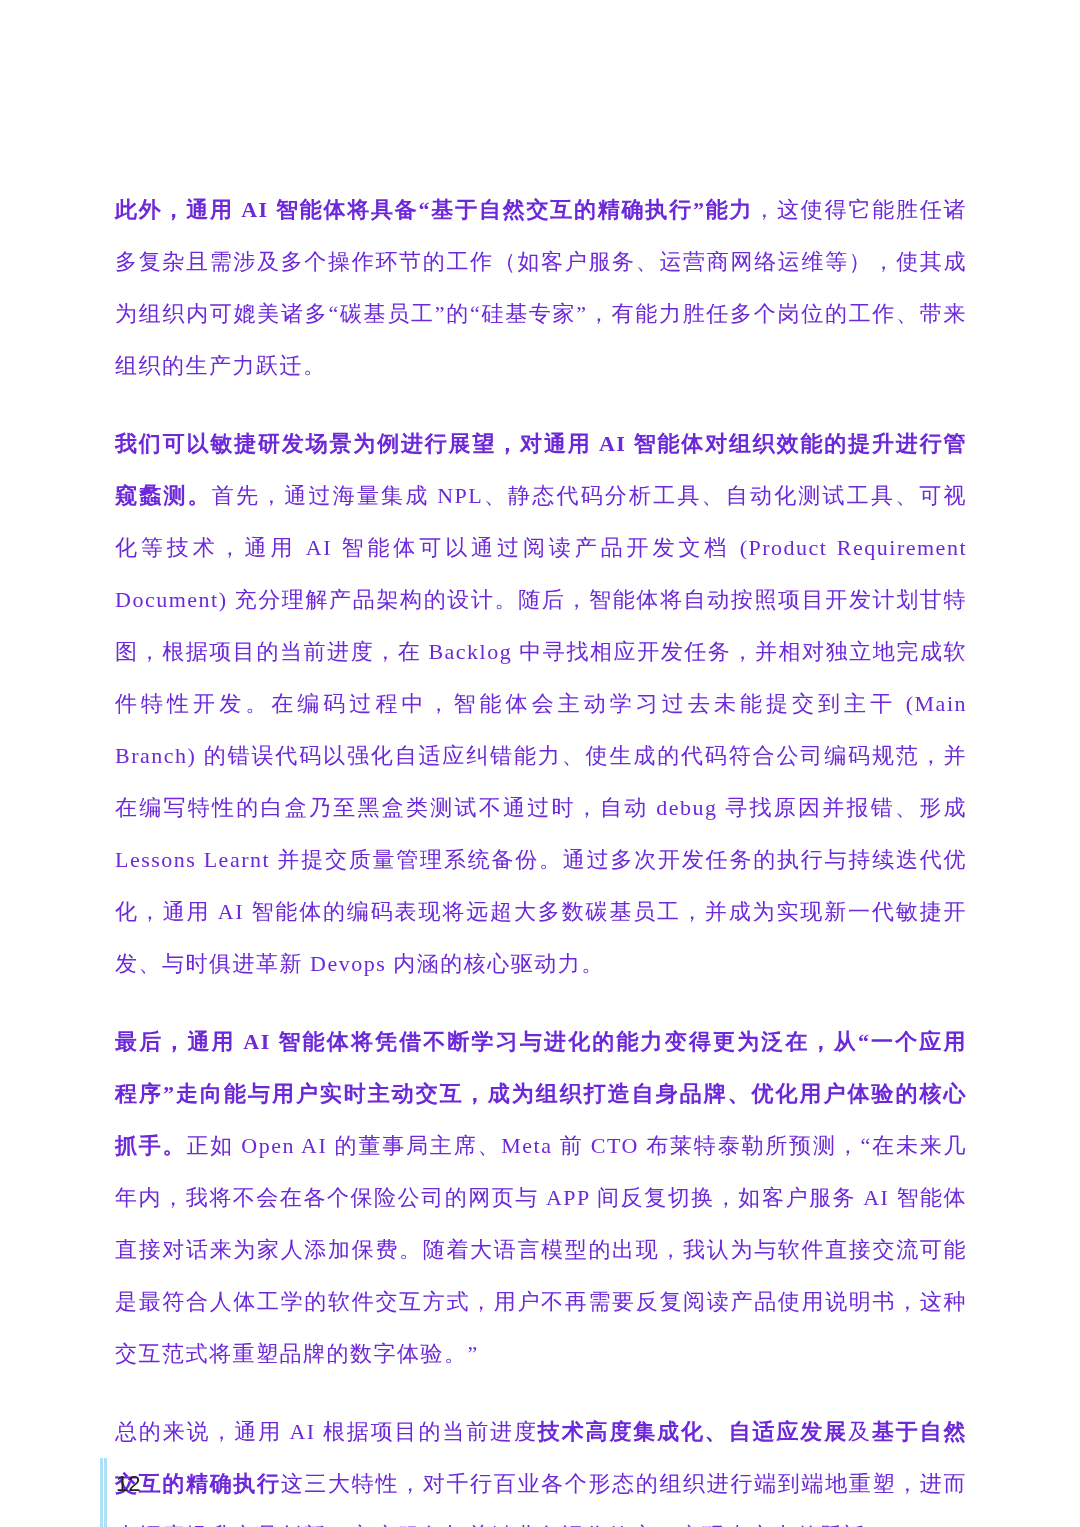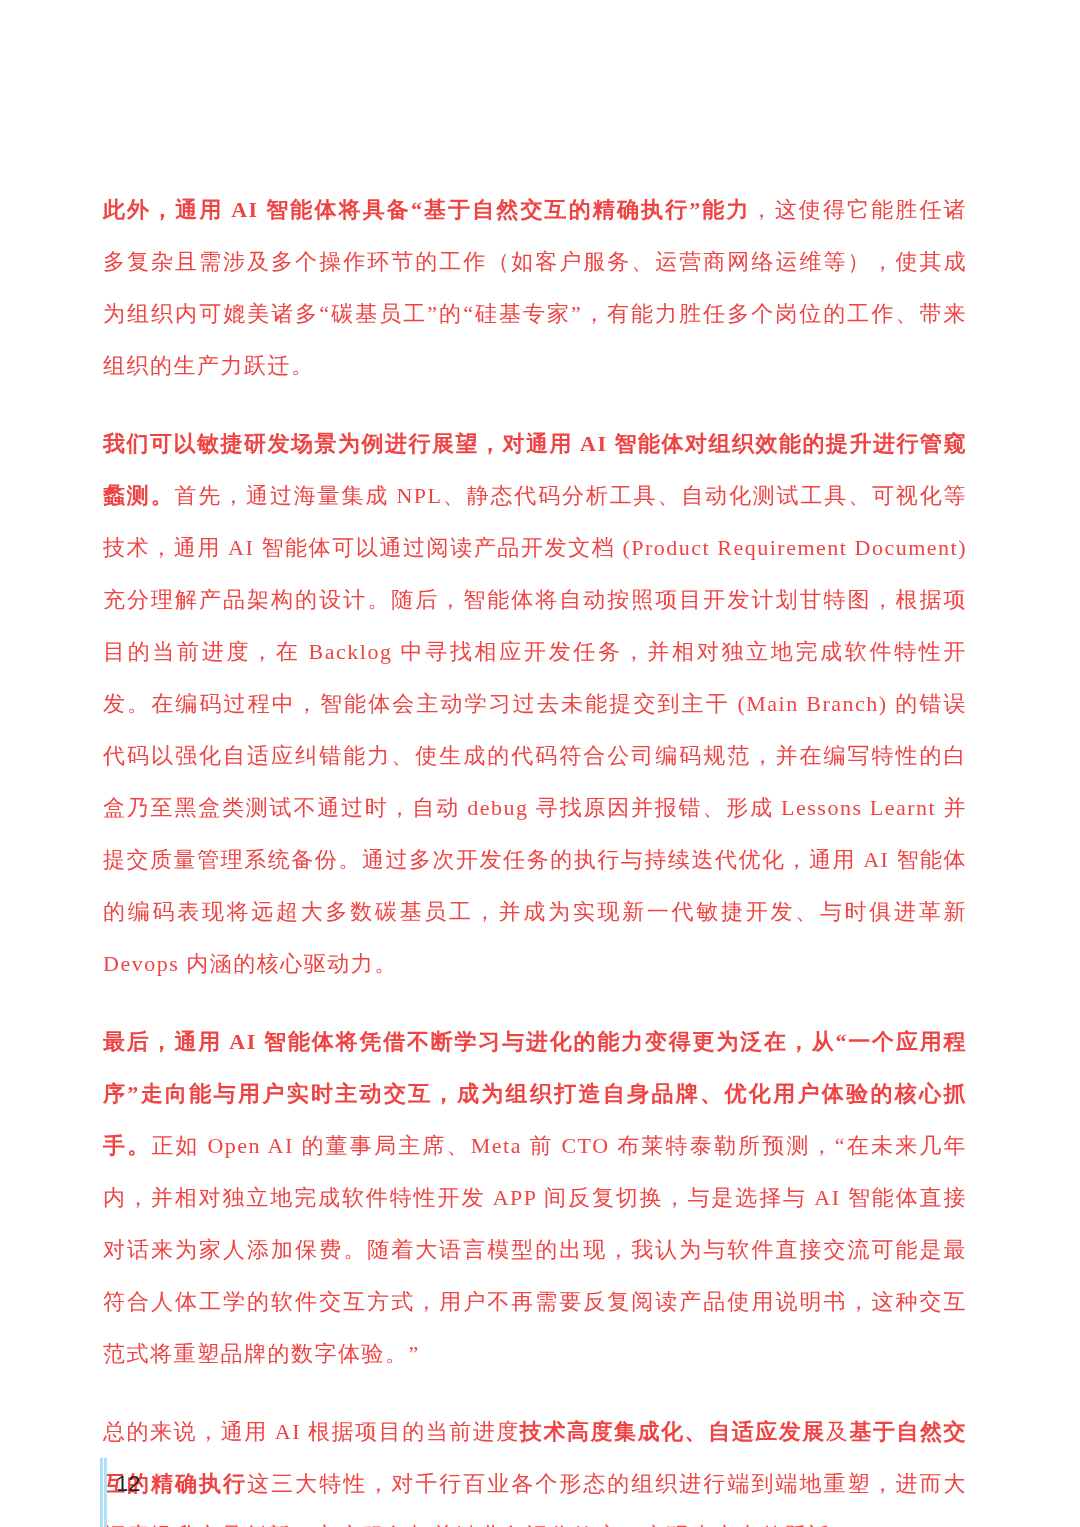--- a/index.html
+++ b/index.html
@@ -19,24 +19,24 @@
     inset: 0;
     background: #ffffff;
   }
   .text-block {
     position: absolute;
     left: 103px;
     top: 184px;
     width: 864px;
   }
   p.para {
-    margin: 0 0 26px 0;
+    margin: 0 0 26px 12px;
     font-size: 22px;
     line-height: 52px;
-    color: #ef4444;
+    color: #6d28d9;
     letter-spacing: 1.5px;
     text-align: justify;
     text-justify: inter-ideograph;
     font-family: "Liberation Serif", serif;
   }
   p.para .run.bold {
     font-weight: 700;
   }
   p.para .run.regular {
     font-weight: 400;
@@ -73,21 +73,21 @@
 </style>
 </head>
 <body style="background: rgb(255, 255, 255);">
 
 <div class="page">
 
   <div class="text-block">
 
   <p class="para"><span class="run bold">此外，通用 AI 智能体将具备“基于自然交互的精确执行”能力</span><span class="run regular">，这使得它能胜任诸多复杂且需涉及多个操作环节的工作（如客户服务、运营商网络运维等），使其成为组织内可媲美诸多“碳基员工”的“硅基专家”，有能力胜任多个岗位的工作、带来组织的生产力跃迁。</span></p>
       <p class="para"><span class="run bold">我们可以敏捷研发场景为例进行展望，对通用 AI 智能体对组织效能的提升进行管窥蠡测。</span><span class="run regular">首先，通过海量集成 NPL、静态代码分析工具、自动化测试工具、可视化等技术，通用 AI 智能体可以通过阅读产品开发文档 (Product Requirement Document) 充分理解产品架构的设计。随后，智能体将自动按照项目开发计划甘特图，根据项目的当前进度，在 Backlog 中寻找相应开发任务，并相对独立地完成软件特性开发。在编码过程中，智能体会主动学习过去未能提交到主干 (Main Branch) 的错误代码以强化自适应纠错能力、使生成的代码符合公司编码规范，并在编写特性的白盒乃至黑盒类测试不通过时，自动 debug 寻找原因并报错、形成 Lessons Learnt 并提交质量管理系统备份。通过多次开发任务的执行与持续迭代优化，通用 AI 智能体的编码表现将远超大多数碳基员工，并成为实现新一代敏捷开发、与时俱进革新 Devops 内涵的核心驱动力。</span></p>
-      <p class="para"><span class="run bold">最后，通用 AI 智能体将凭借不断学习与进化的能力变得更为泛在，从“一个应用程序”走向能与用户实时主动交互，成为组织打造自身品牌、优化用户体验的核心抓手。</span><span class="run regular">正如 Open AI 的董事局主席、Meta 前 CTO 布莱特泰勒所预测，“在未来几年内，并相对独立地完成软件特性开发 APP 间反复切换，与是选择与 AI 智能体直接对话来为家人添加保费。随着大语言模型的出现，我认为与软件直接交流可能是最符合人体工学的软件交互方式，用户不再需要反复阅读产品使用说明书，这种交互范式将重塑品牌的数字体验。”</span></p>
+      <p class="para"><span class="run bold">最后，通用 AI 智能体将凭借不断学习与进化的能力变得更为泛在，从“一个应用程序”走向能与用户实时主动交互，成为组织打造自身品牌、优化用户体验的核心抓手。</span><span class="run regular">正如 Open AI 的董事局主席、Meta 前 CTO 布莱特泰勒所预测，“在未来几年内，我将不会在各个保险公司的网页与 APP 间反复切换，如客户服务 AI 智能体直接对话来为家人添加保费。随着大语言模型的出现，我认为与软件直接交流可能是最符合人体工学的软件交互方式，用户不再需要反复阅读产品使用说明书，这种交互范式将重塑品牌的数字体验。”</span></p>
       <p class="para"><span class="run regular">总的来说，通用 AI 根据项目的当前进度</span><span class="run bold">技术高度集成化、自适应发展</span><span class="run regular">及</span><span class="run bold">基于自然交互的精确执行</span><span class="run regular">这三大特性，对千行百业各个形态的组织进行端到端地重塑，进而大幅度提升产品创新、客户服务与关键业务运作效率，实现生产力的跃迁。</span></p>
     </div>
 
   <div class="footer">
     <div class="accent-bar" style="background: linear-gradient(to right, rgb(174, 224, 246) 0px, rgb(174, 224, 246) 2.5px, rgb(255, 255, 255) 2.5px, rgb(255, 255, 255) 4px, rgb(174, 224, 246) 4px, rgb(174, 224, 246) 7px);"></div>
     <div class="page-number">12</div>
   </div>
 
 </div>
 

